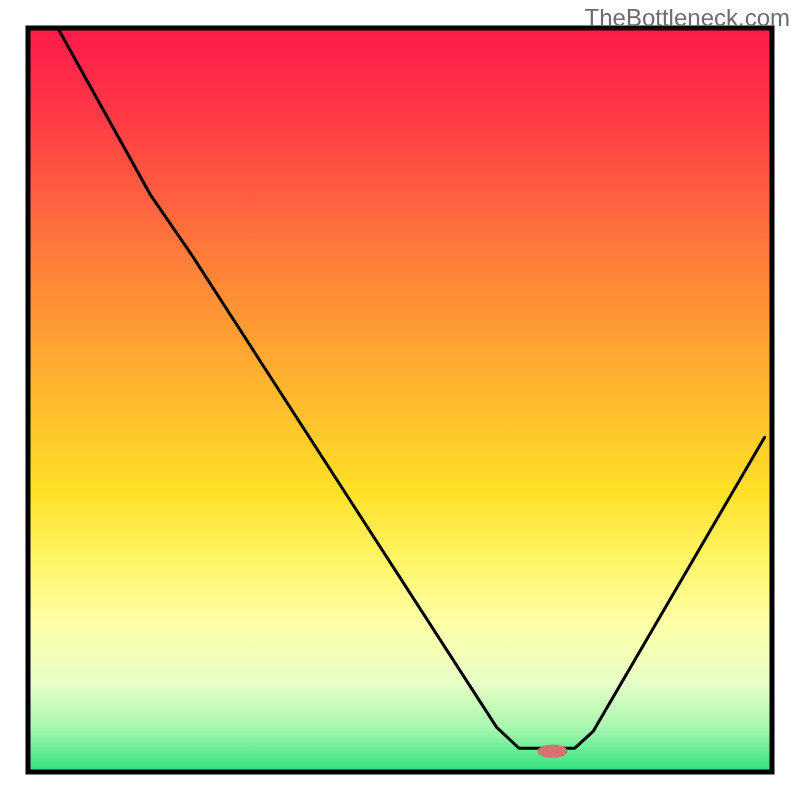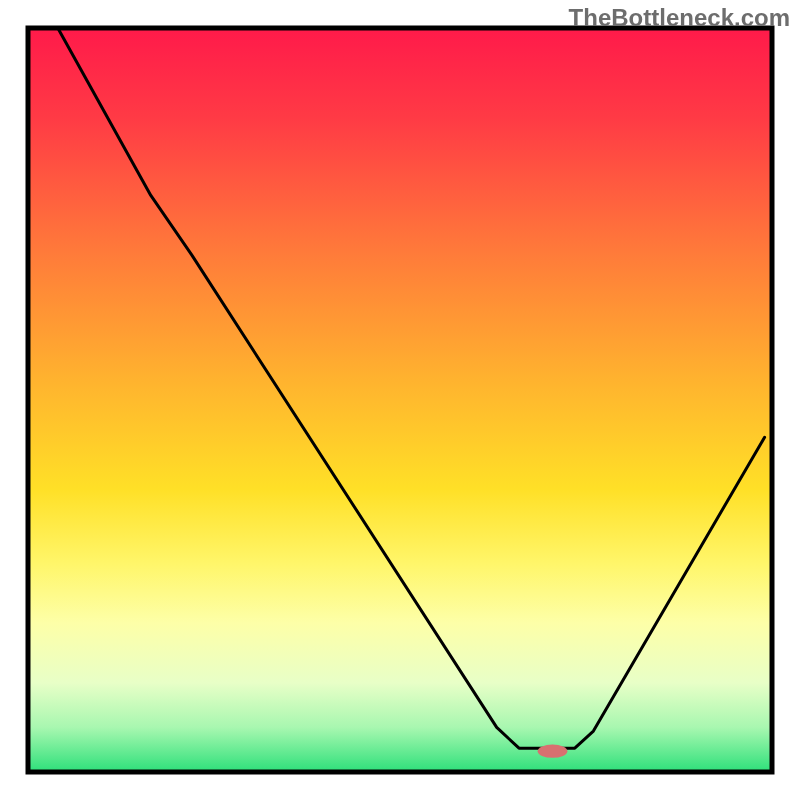--- a/index.html
+++ b/index.html
@@ -14,21 +14,21 @@
     position: relative;
     width: 800px;
     height: 800px;
   }
   .watermark {
     position: absolute;
     top: 4px;
     right: 10px;
     font-size: 24px;
     color: #6d6d6d;
-    font-weight: 700;
+    font-weight: 400;
     z-index: 10;
   }
   svg {
     display: block;
   }
 </style>
 </head>
 <body>
 
 <div class="chart-container">

